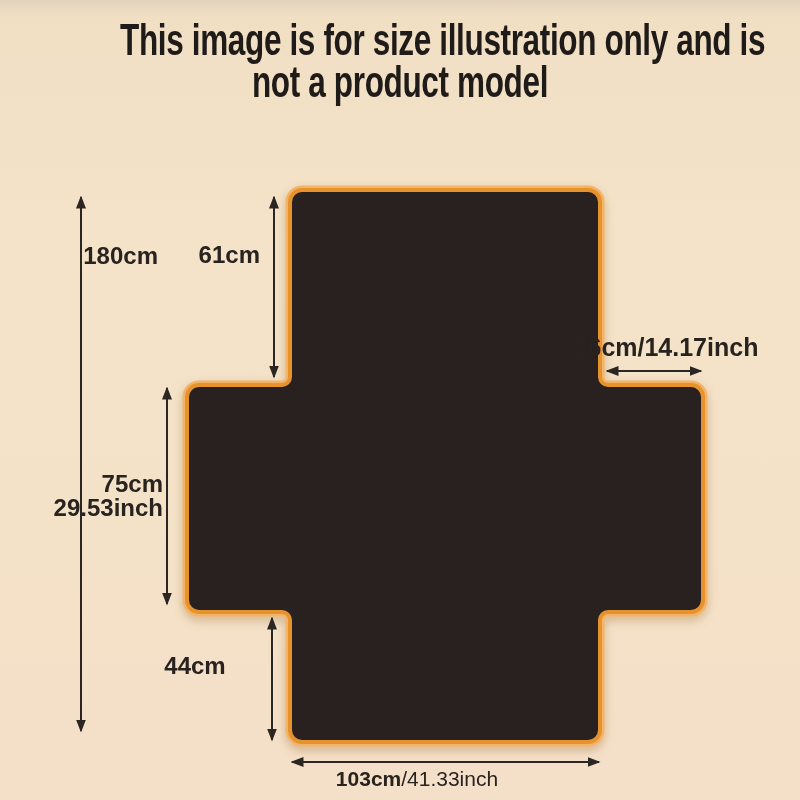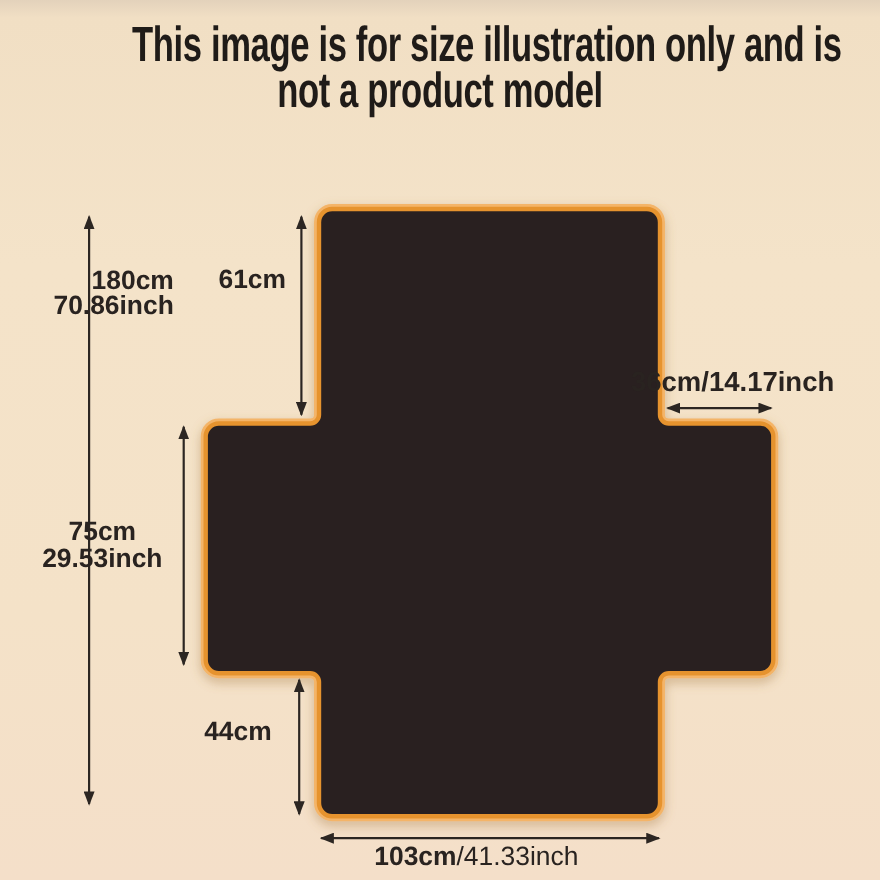--- a/index.html
+++ b/index.html
@@ -30,24 +30,24 @@
     position:absolute;
     font-weight:700;
     font-size:24px;
     line-height:22px;
     color:#292320;
   }
   .ra{text-align:right;}
   .ca{text-align:center;}
   .lbl-total {left:18px;  top:245px; width:140px;}
   .lbl-top   {left:120px; top:241px; width:140px; line-height:28px;}
-  .lbl-mid   {left:23px;  top:472px; width:140px; line-height:24px;text-align:center;}
-  .lbl-bot   {left:107px; top:652px; width:140px; line-height:28px;}
+  .lbl-mid   {left:23px;  top:472px; width:140px; line-height:24px;}
+  .lbl-bot   {left:125px; top:652px; width:140px; line-height:28px;text-align:center;}
   .lbl-right {left:566px; top:336px; width:200px; font-size:25px;}
-  .lbl-width {left:308px; top:768px; width:250px; font-size:24px;}
+  .lbl-width {left:292px; top:768px; width:250px; font-size:21px;}
   .lbl-width .reg{font-weight:400;}
 </style>
 </head>
 <body>
 
 <div class="stage">
 
   <div class="title-wrap">
     <div class="title-inner">
       <div>This image is for size illustration only and is</div>
@@ -72,21 +72,20 @@
     <line x1="81" y1="197" x2="81" y2="731" stroke="#2c2622" stroke-width="2" marker-start="url(#ah)" marker-end="url(#ah)"></line>
     <line x1="274" y1="197" x2="274" y2="377" stroke="#2c2622" stroke-width="2" marker-start="url(#ah)" marker-end="url(#ah)"></line>
     <line x1="167" y1="388" x2="167" y2="604" stroke="#2c2622" stroke-width="2" marker-start="url(#ah)" marker-end="url(#ah)"></line>
     <line x1="272" y1="618" x2="272" y2="740" stroke="#2c2622" stroke-width="2" marker-start="url(#ah)" marker-end="url(#ah)"></line>
     <line x1="607" y1="371" x2="701" y2="371" stroke="#2c2622" stroke-width="2" marker-start="url(#ah)" marker-end="url(#ah)"></line>
     <line x1="292" y1="762" x2="599" y2="762" stroke="#2c2622" stroke-width="2" marker-start="url(#ah)" marker-end="url(#ah)"></line>
   </svg>
 
   <div class="dim-label ra lbl-total">
     <div>180cm</div>
-    <div>70.86inch</div>
   </div>
 
   <div class="dim-label ra lbl-top">
     <div>61cm</div>
   </div>
 
   <div class="dim-label ca lbl-right">
     <span>36cm/14.17inch</span>
   </div>
 

